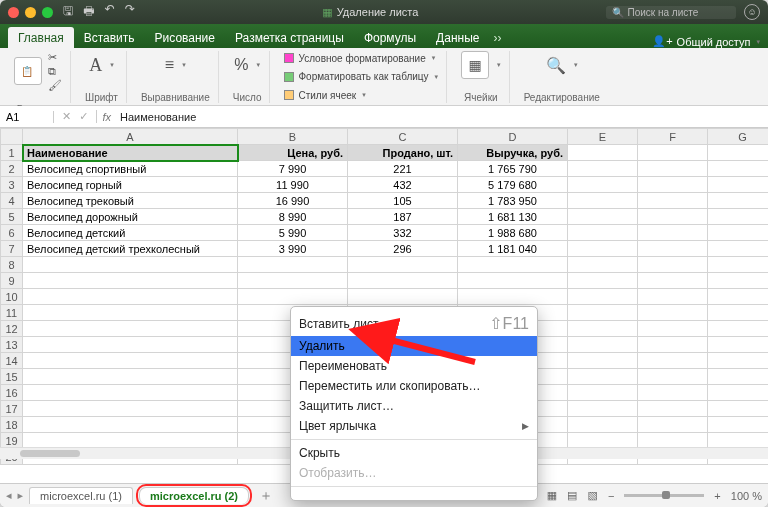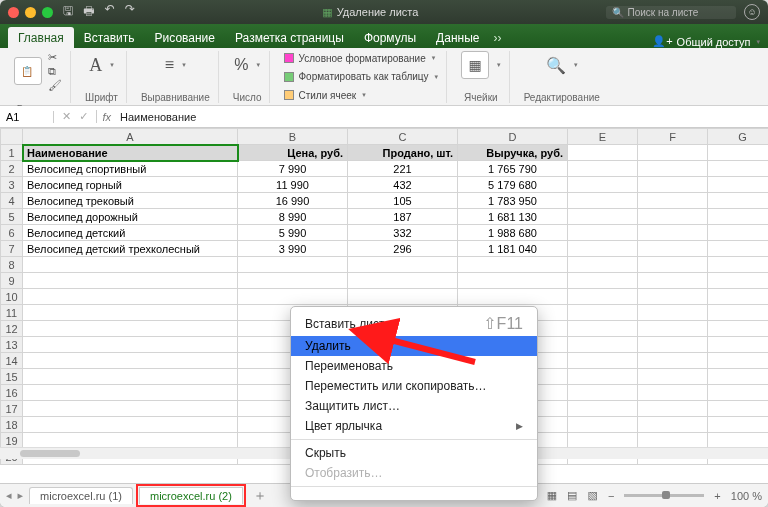--- a/index.html
+++ b/index.html
@@ -54,29 +54,29 @@
 .colE, .colF, .colG { width: 70px; }
 .sheet td.hdr { background: #d9d9d9; font-weight: bold; }
 .sheet td.hdr.r { text-align: right; }
 .sheet td.l { text-align: left; } .sheet td.r { text-align: center; }
 .sel { outline: 2px solid #1a8b1a; outline-offset: -1px; }
 
 
 .sheetbar { height: 24px; background: #f3f3f3; border-top: 1px solid #ccc; display: flex; align-items: center; font-size: 11px; padding: 0 6px; gap: 6px; }
 .sheetbar .nav { color: #888; display: flex; gap: 6px; }
 .stab { padding: 2px 10px; border: 1px solid #ccc; border-bottom: none; background: #fff; border-radius: 3px 3px 0 0; color: #555; }
-.stab.active { color: #1a7a1a; font-weight: normal; outline: 2px solid #ff2a2a; outline-offset: 1px; border-radius: 0; }
+.stab.active { color: #1a7a1a; font-weight: bold; outline: 2px solid #ff2a2a; outline-offset: 1px; border-radius: 7px; }
 .plus { font-size: 14px; color: #888; margin-left: 4px; }
 .status { margin-left: auto; display: flex; align-items: center; gap: 10px; color: #666; }
 .zoomtrack { width: 80px; height: 3px; background: #bbb; position: relative; }
 .zoomtrack .knob { position: absolute; left: 38px; top: -3px; width: 8px; height: 8px; background: #888; border-radius: 2px; }
 
 
 .ctxmenu { position: absolute; left: 290px; top: 306px; width: 248px; background: #fff; border: 1px solid #bcbcbc; border-radius: 5px; box-shadow: 0 6px 18px rgba(0,0,0,0.3); font-size: 12px; padding: 4px 0; }
-.ctxmenu .mi { padding: 3px 14px; display: flex; justify-content: space-between; align-items: center; color: #222; }
+.ctxmenu .mi { padding: 3px 8px; display: flex; justify-content: space-between; align-items: center; color: #222; }
 .ctxmenu .mi.dis { color: #b0b0b0; }
 .ctxmenu .mi.hl { background: #3a78f2; color: #000000; }
 .ctxmenu hr { border: none; border-top: 1px solid #ddd; margin: 3px 0; }
 .ctxmenu .sc { font-size: 16px; color: #999; }
 .ctxmenu .sub { font-size: 9px; color: #666; }
 
 
 .arrow { position: absolute; left: 375px; top: 332px; pointer-events: none; }
 .arrow svg { overflow: visible; }
 

